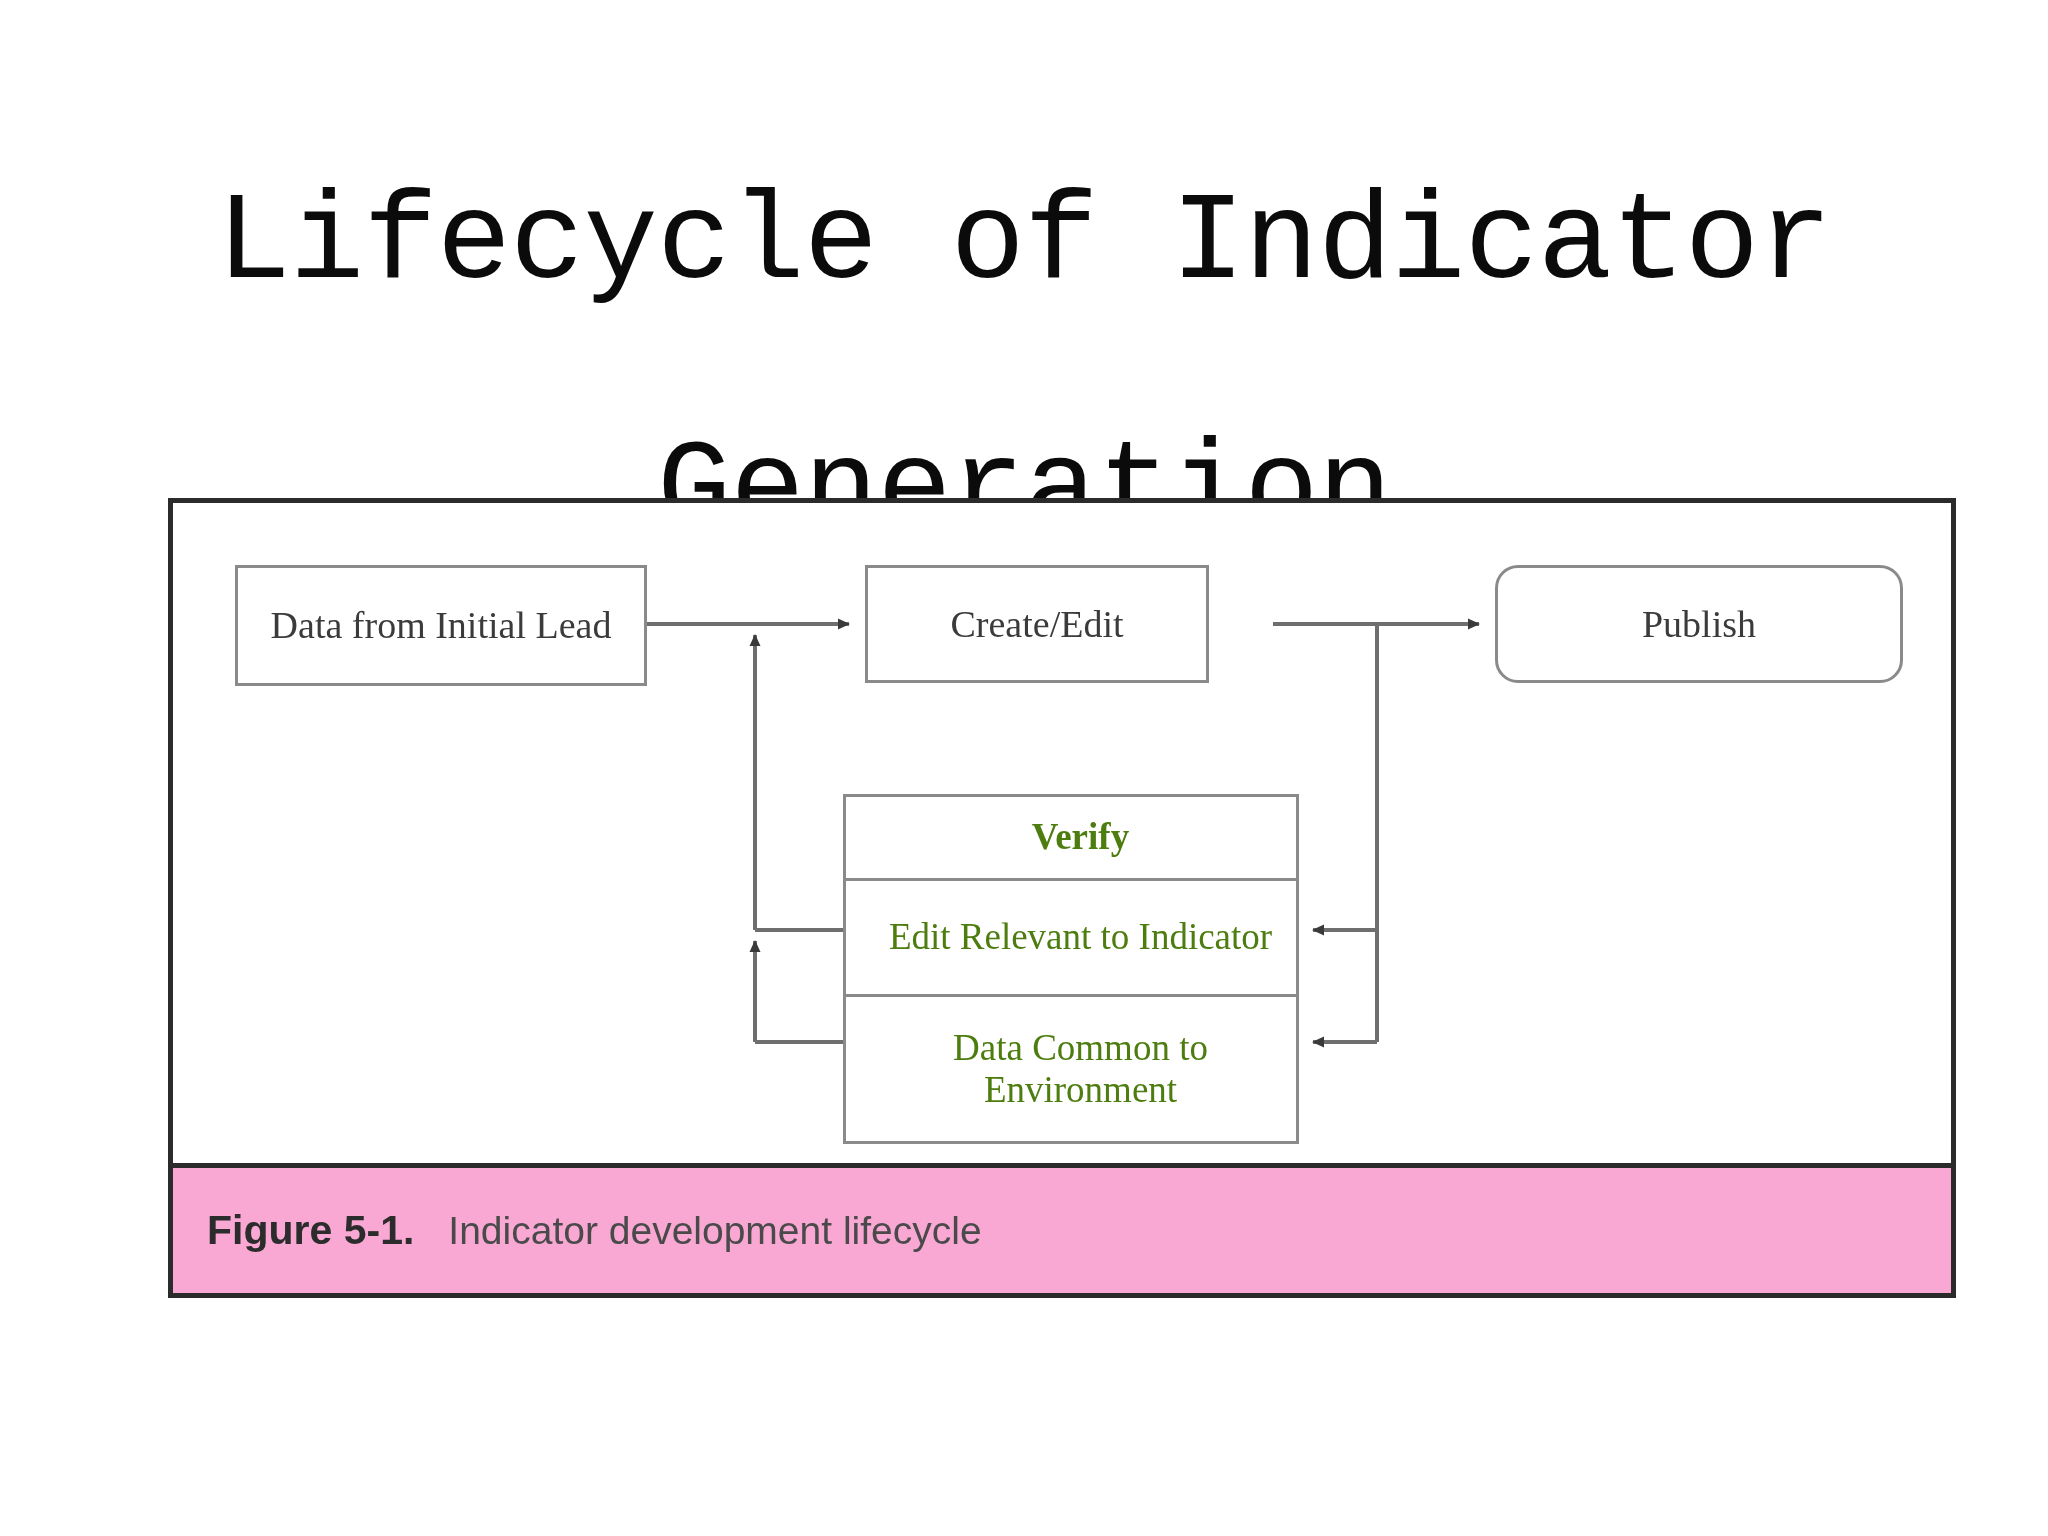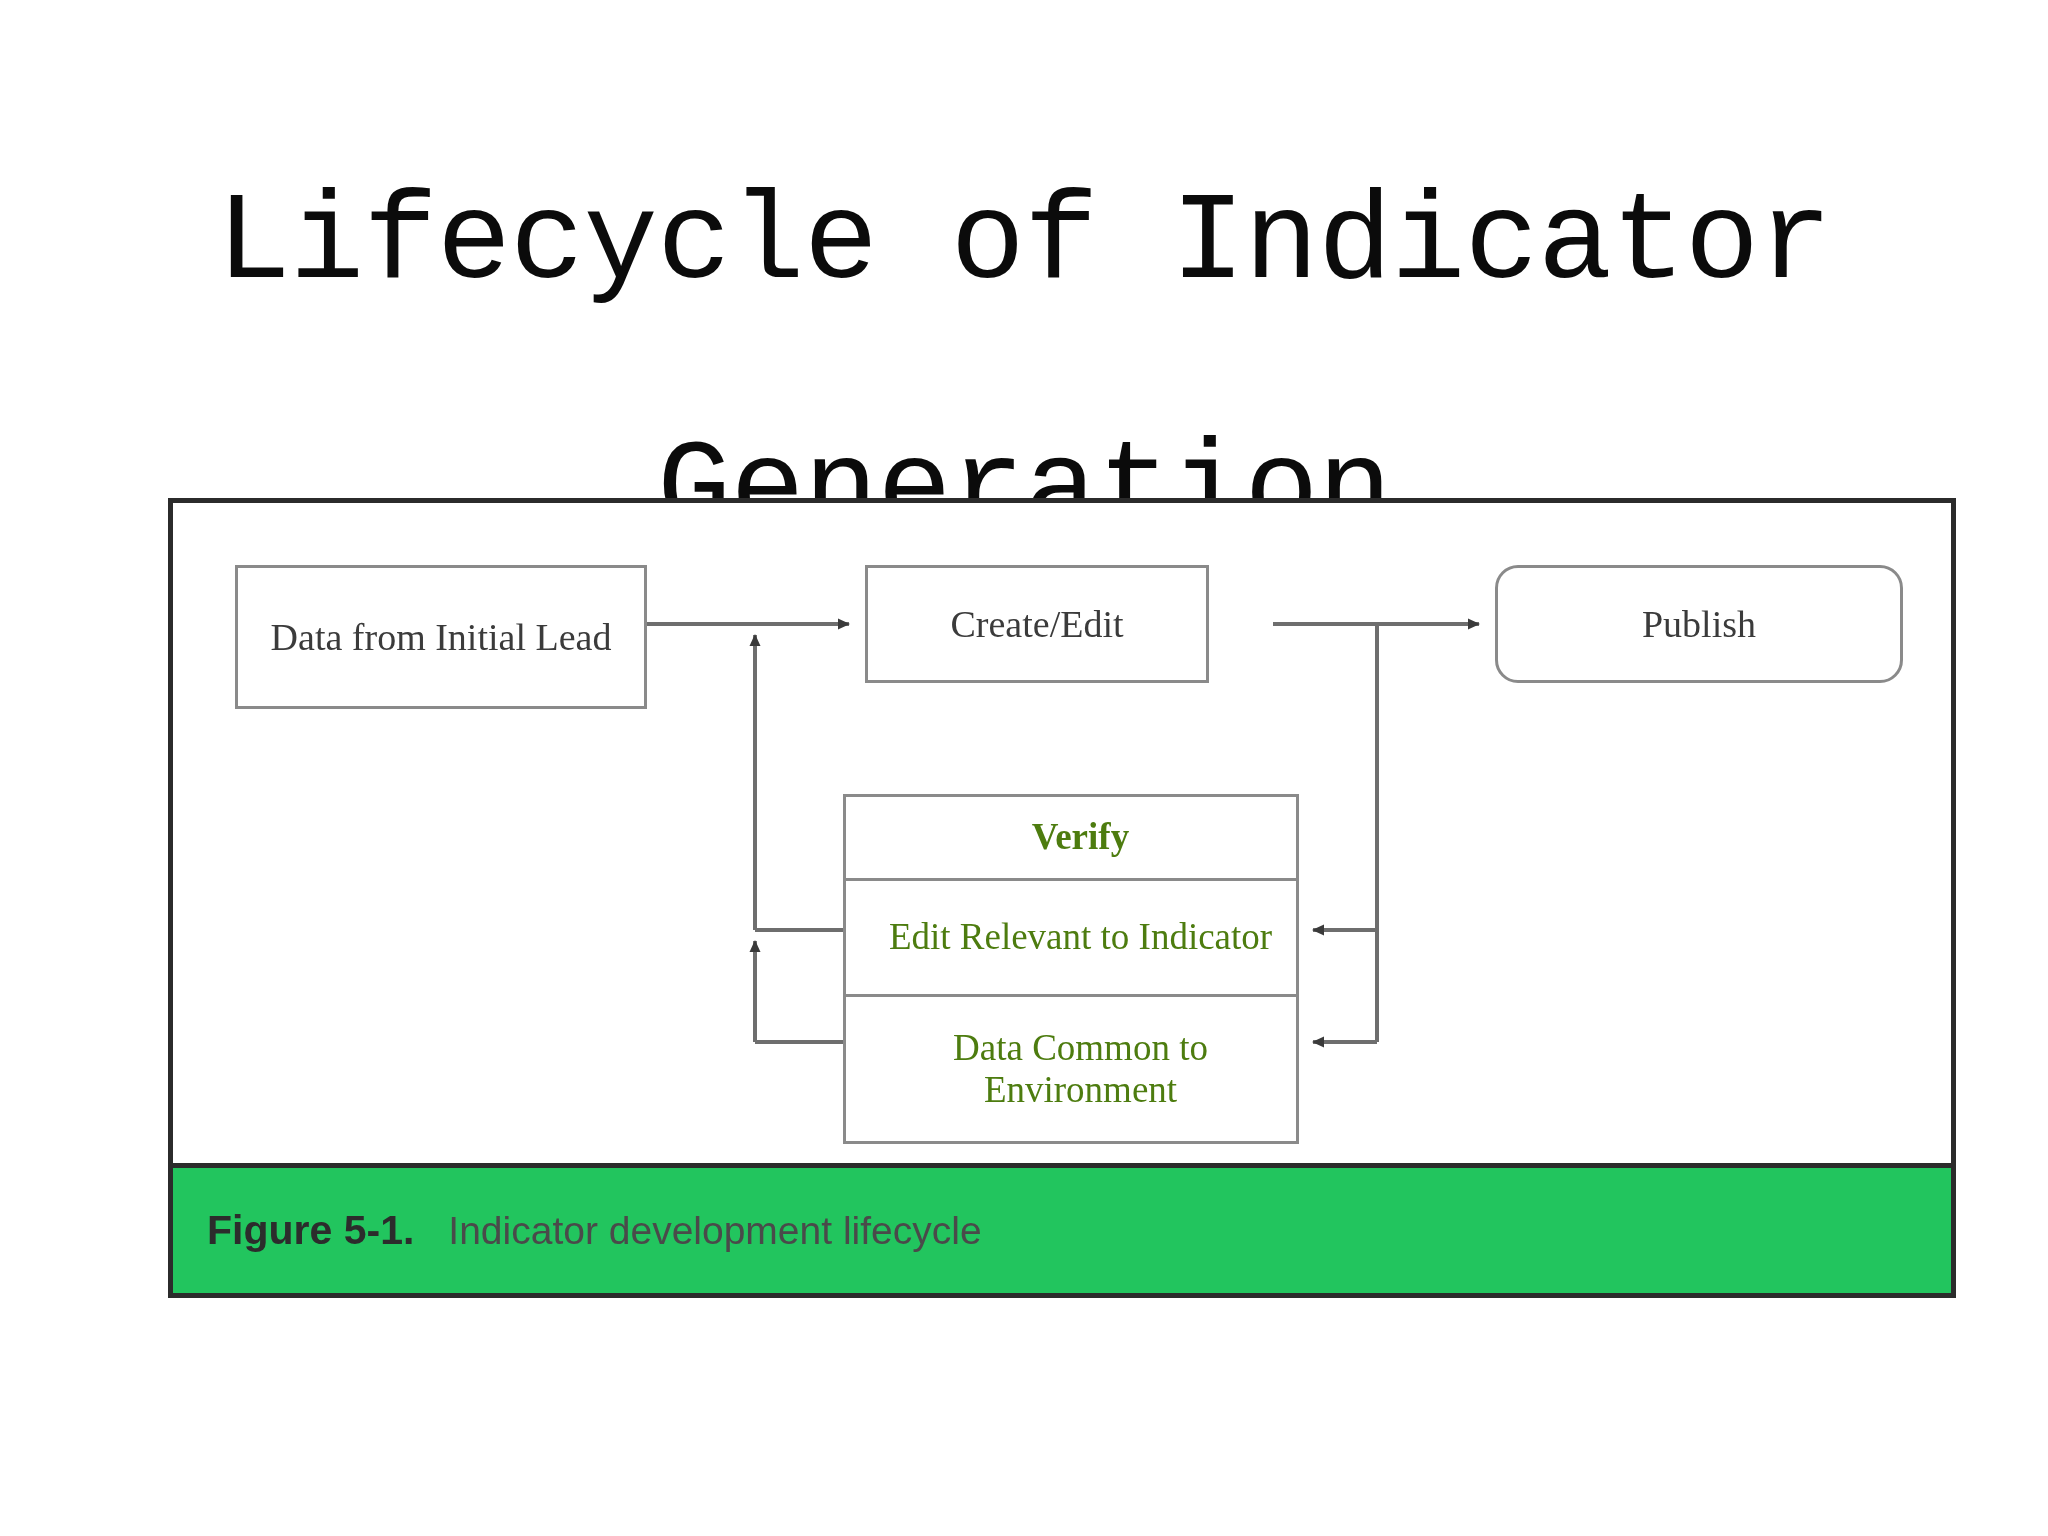--- a/index.html
+++ b/index.html
@@ -56,21 +56,21 @@
     overflow: hidden;
   }
 
   
   #figure-caption {
     position: absolute;
     left: 0;
     top: 660px;
     width: 1778px;
     height: 130px;
-    background: #22c55e;
+    background: #f9a8d4;
     border-top: 5px solid #2b2b2b;
     box-sizing: border-box;
     display: flex;
     align-items: center;
     padding-left: 34px;
   }
   #figure-caption .cap-num {
     font-family: "Liberation Sans", sans-serif;
     font-weight: bold;
     font-size: 41px;
@@ -95,21 +95,21 @@
     display: flex;
     align-items: center;
     justify-content: center;
     font-family: "Liberation Serif", serif;
     font-size: 38px;
     color: #3b3b3b;
     text-align: center;
     line-height: 1.12;
   }
 
-  #node-initial-lead { left: 62px;  top: 62px;  width: 412px; height: 144px; }
+  #node-initial-lead { left: 62px;  top: 62px;  width: 412px; height: 121px; }
   #node-create-edit  { left: 692px; top: 62px;  width: 344px; height: 118px; }
   #node-publish      { left: 1322px; top: 62px; width: 408px; height: 118px; border-radius: 23px; }
 
   
   #node-verify-group {
     position: absolute;
     left: 670px;
     top: 291px;
     width: 456px;
     height: 350px;

